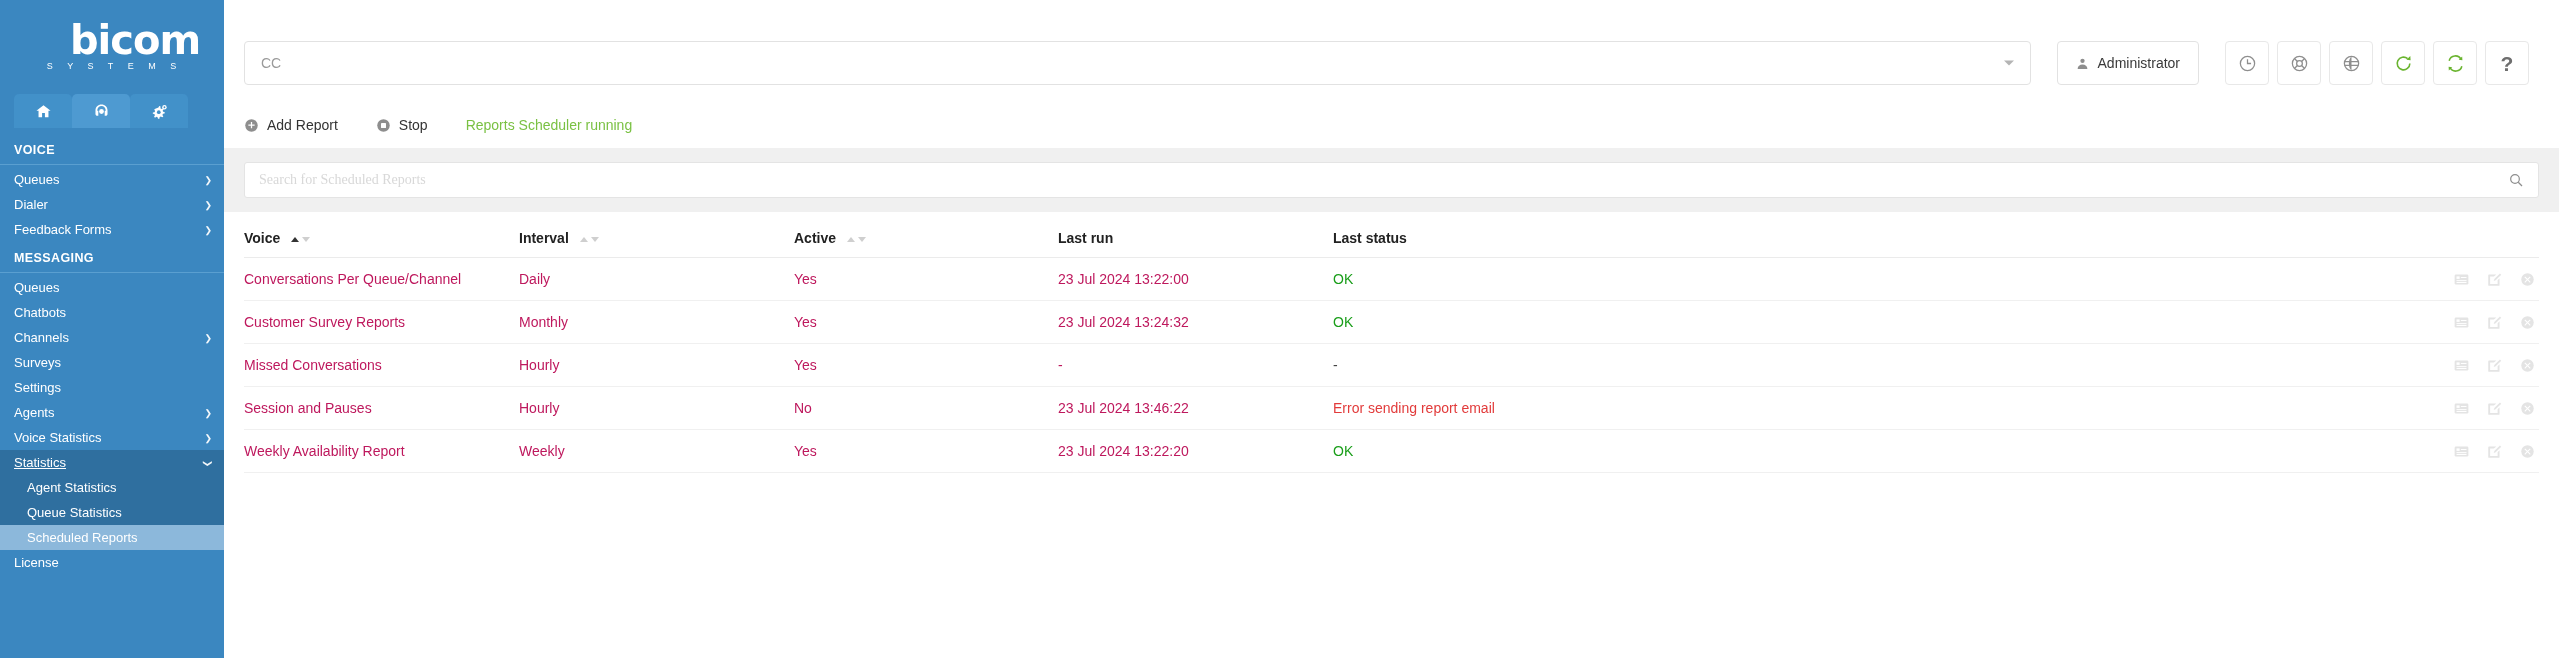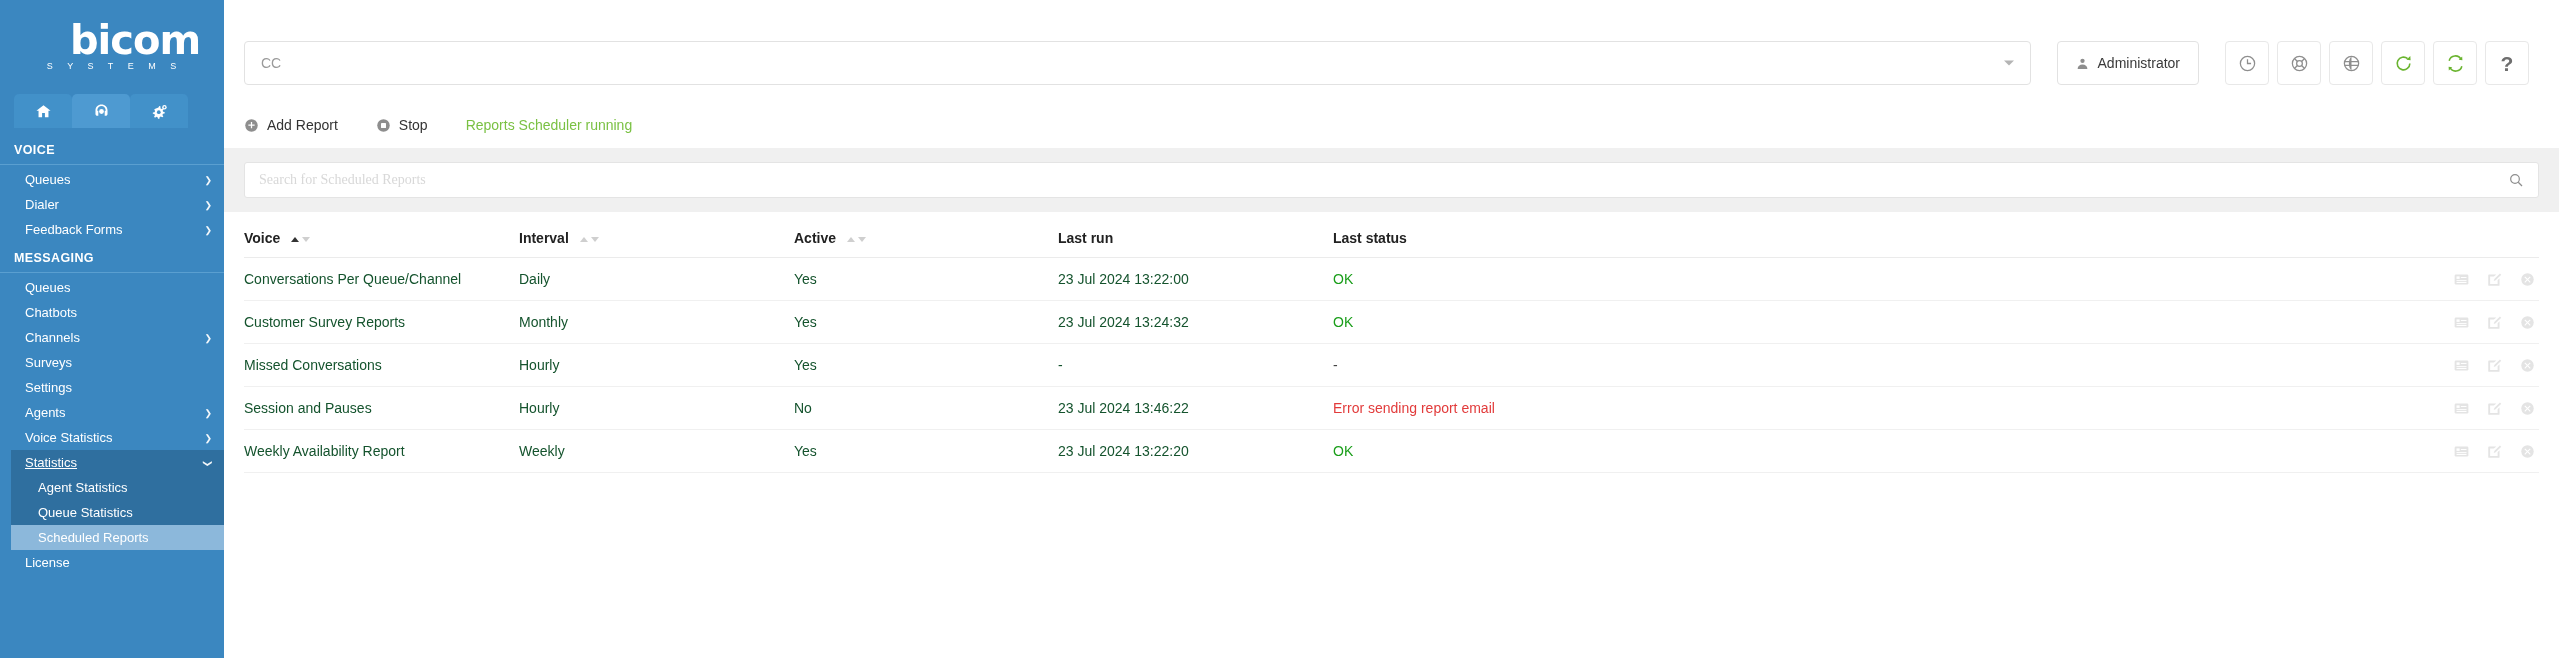--- a/index.html
+++ b/index.html
@@ -52,21 +52,21 @@
     color: #ffffff; font-size: 12.5px; font-weight: bold;
     letter-spacing: .4px;
     padding: 9px 0 7px 14px;
     border-bottom: 1px solid #5a9fd0;
     margin-bottom: 2px;
   }
   .nav-item {
     display: flex; align-items: center; justify-content: space-between;
     color: #ffffff; font-size: 13px;
     padding: 4px 12px 4px 14px;
-    height: 25px; cursor: pointer; margin-left: 11px;
+    height: 25px; cursor: pointer;
   }
   .nav-item.expanded { background: #2f6f9f; text-decoration: underline; }
   .nav-item.sub { padding-left: 27px; background: #2f6f9f; font-size: 13px; }
   .nav-item.sub.selected { background: #8cb8db; }
   .nav-item .chev { font-size: 10px; color: #ffffff; opacity: .95; line-height: 1; }
   .chev-right::before { content: "\276F"; font-size: 9px; }
   .chev-down::before { content: "\276F"; font-size: 9px; display: inline-block; transform: rotate(90deg); }
 
   
   .main { flex: 1; height: 658px; background: #ffffff; display: flex; flex-direction: column; }
@@ -144,21 +144,21 @@
     text-align: left; font-size: 14px; font-weight: bold; color: #222222;
     padding: 18px 0 11px 0; border-bottom: 1px solid #ebebeb;
     white-space: nowrap;
   }
   .sorts { display: inline-flex; gap: 3px; margin-left: 7px; vertical-align: 1px; }
   .sort-up, .sort-dn { width: 0; height: 0; border-left: 4px solid transparent; border-right: 4px solid transparent; cursor: pointer; }
   .sort-up { border-bottom: 5px solid #cfcfcf; }
   .sort-dn { border-top: 5px solid #cfcfcf; }
   .sort-up.on { border-bottom-color: #333333; }
   tbody td {
-    font-size: 14px; color: #14532d;
+    font-size: 14px; color: #be185d;
     padding: 13px 0; border-bottom: 1px solid #f0f0f0;
     white-space: nowrap; overflow: hidden; text-overflow: ellipsis;
   }
   .st-ok { color: #1a9e1a; }
   .st-err { color: #e23b3b; }
   .st-none { color: #444444; }
   .col-name { width: 275px; }
   .col-interval { width: 275px; }
   .col-active { width: 264px; margin-left: 47px; }
   .col-lastrun { width: 275px; }

